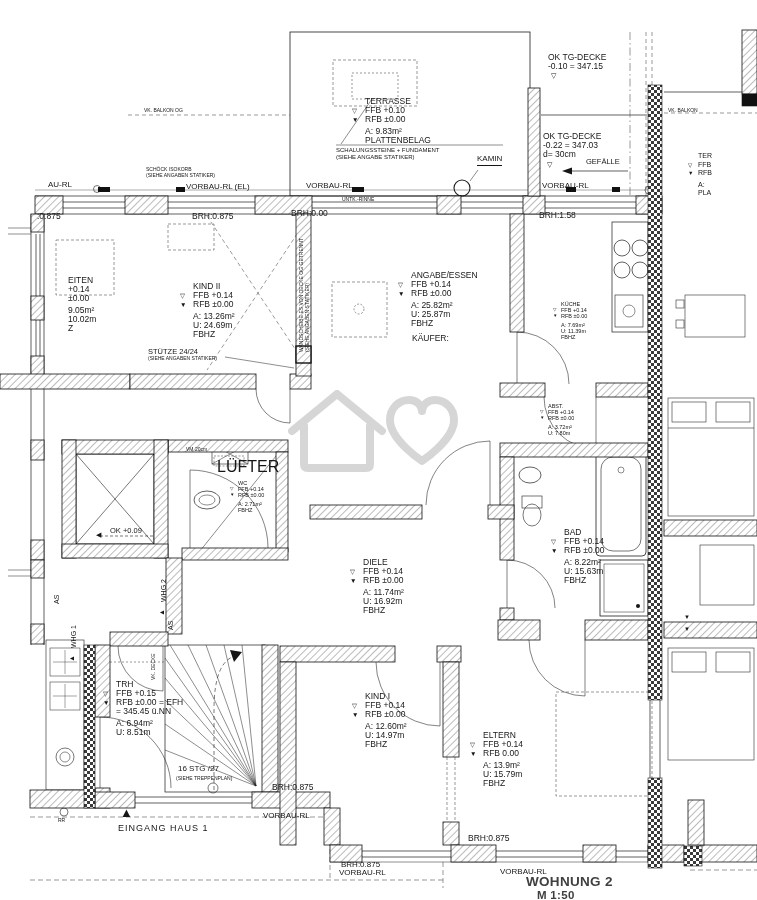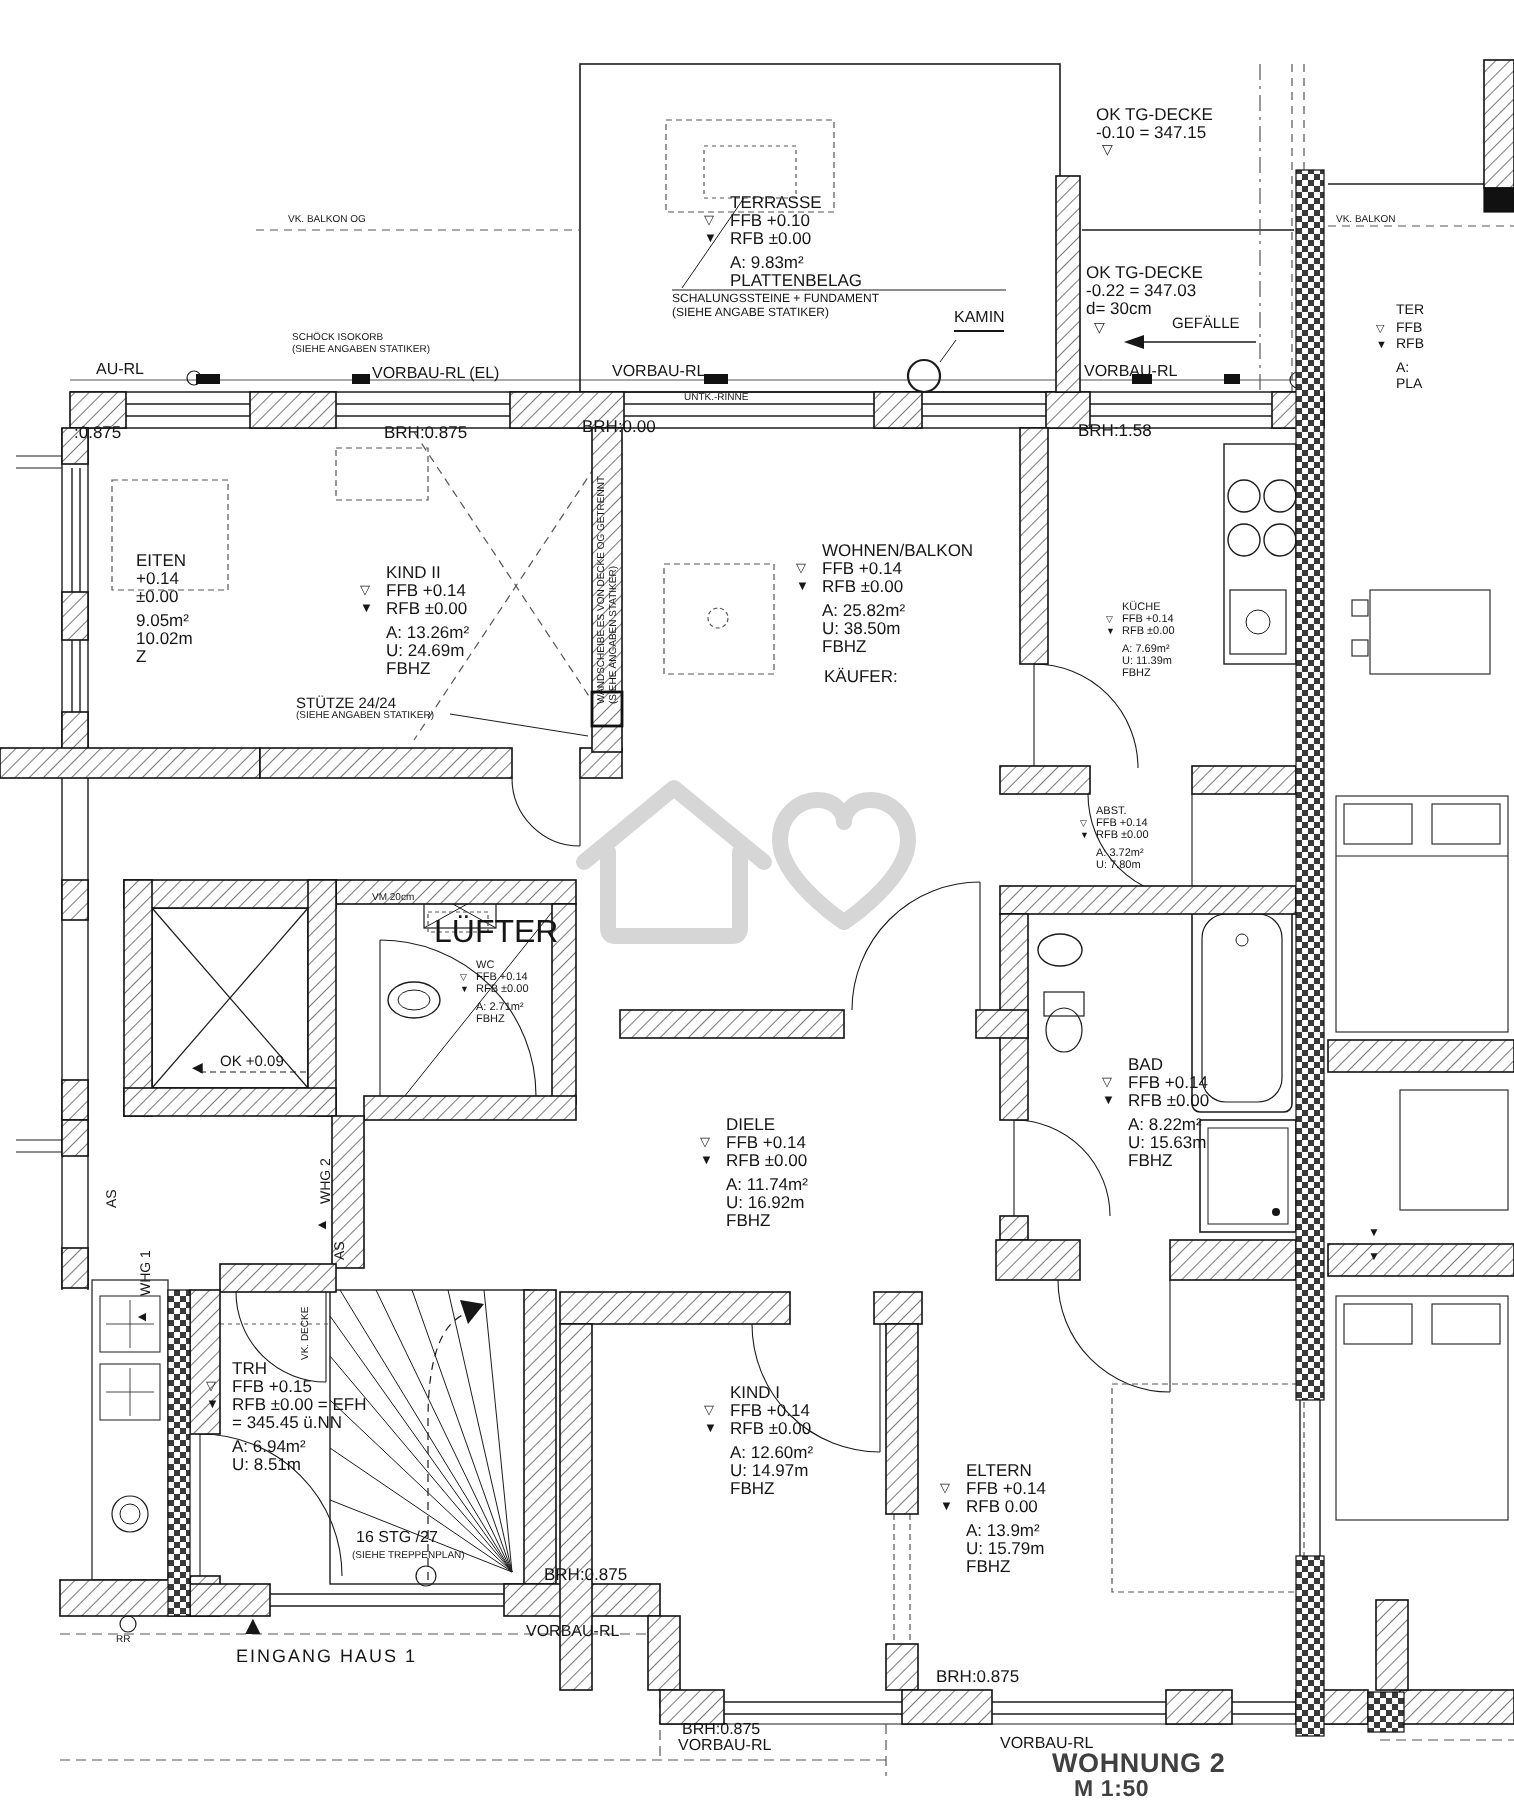--- a/index.html
+++ b/index.html
@@ -465,37 +465,37 @@
       </div>
   <div class="row">
         <span class="ic"></span>
         <span class="tx">FBHZ</span>
       </div>
 </div>
 
 <div class="rb" style="left:398px;top:271px">
   <div class="row">
         <span class="ic"></span>
-        <span class="tx">WOHNEN/BALKON</span>
+        <span class="tx">ANGABE/ESSEN</span>
       </div>
   <div class="row">
         <span class="ic">▽</span>
         <span class="tx">FFB +0.14</span>
       </div>
   <div class="row">
         <span class="ic">▼</span>
         <span class="tx">RFB ±0.00</span>
       </div>
   <div class="row gap">
         <span class="ic"></span>
         <span class="tx">A: 25.82m²</span>
       </div>
   <div class="row">
         <span class="ic"></span>
-        <span class="tx">U: 38.50m</span>
+        <span class="tx">U: 25.87m</span>
       </div>
   <div class="row">
         <span class="ic"></span>
         <span class="tx">FBHZ</span>
       </div>
 </div>
 
 <div class="rb tiny" style="left:553px;top:301px">
   <div class="row">
         <span class="ic"></span>

